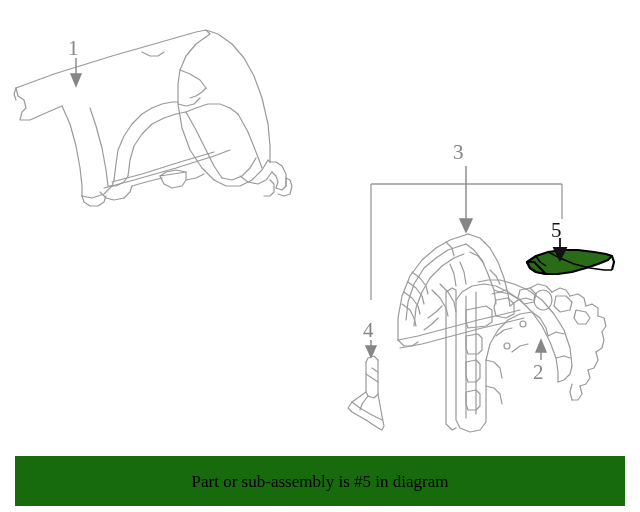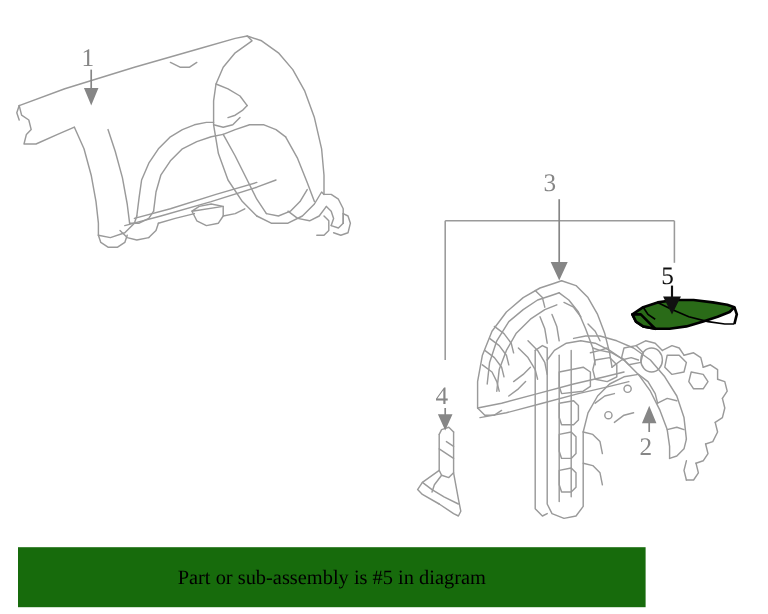--- a/index.html
+++ b/index.html
@@ -22,21 +22,21 @@
     position: absolute;
     left: 0;
     top: 0;
     width: 640px;
     height: 512px;
   }
   .caption-banner {
     position: absolute;
     left: 15px;
     top: 456px;
-    width: 523px;
+    width: 610px;
     height: 50px;
     background: #176b0c;
     display: flex;
     flex-direction: column;
     align-items: center;
     justify-content: center;
     box-sizing: border-box;
   }
   .caption-line {
     color: #000000;

